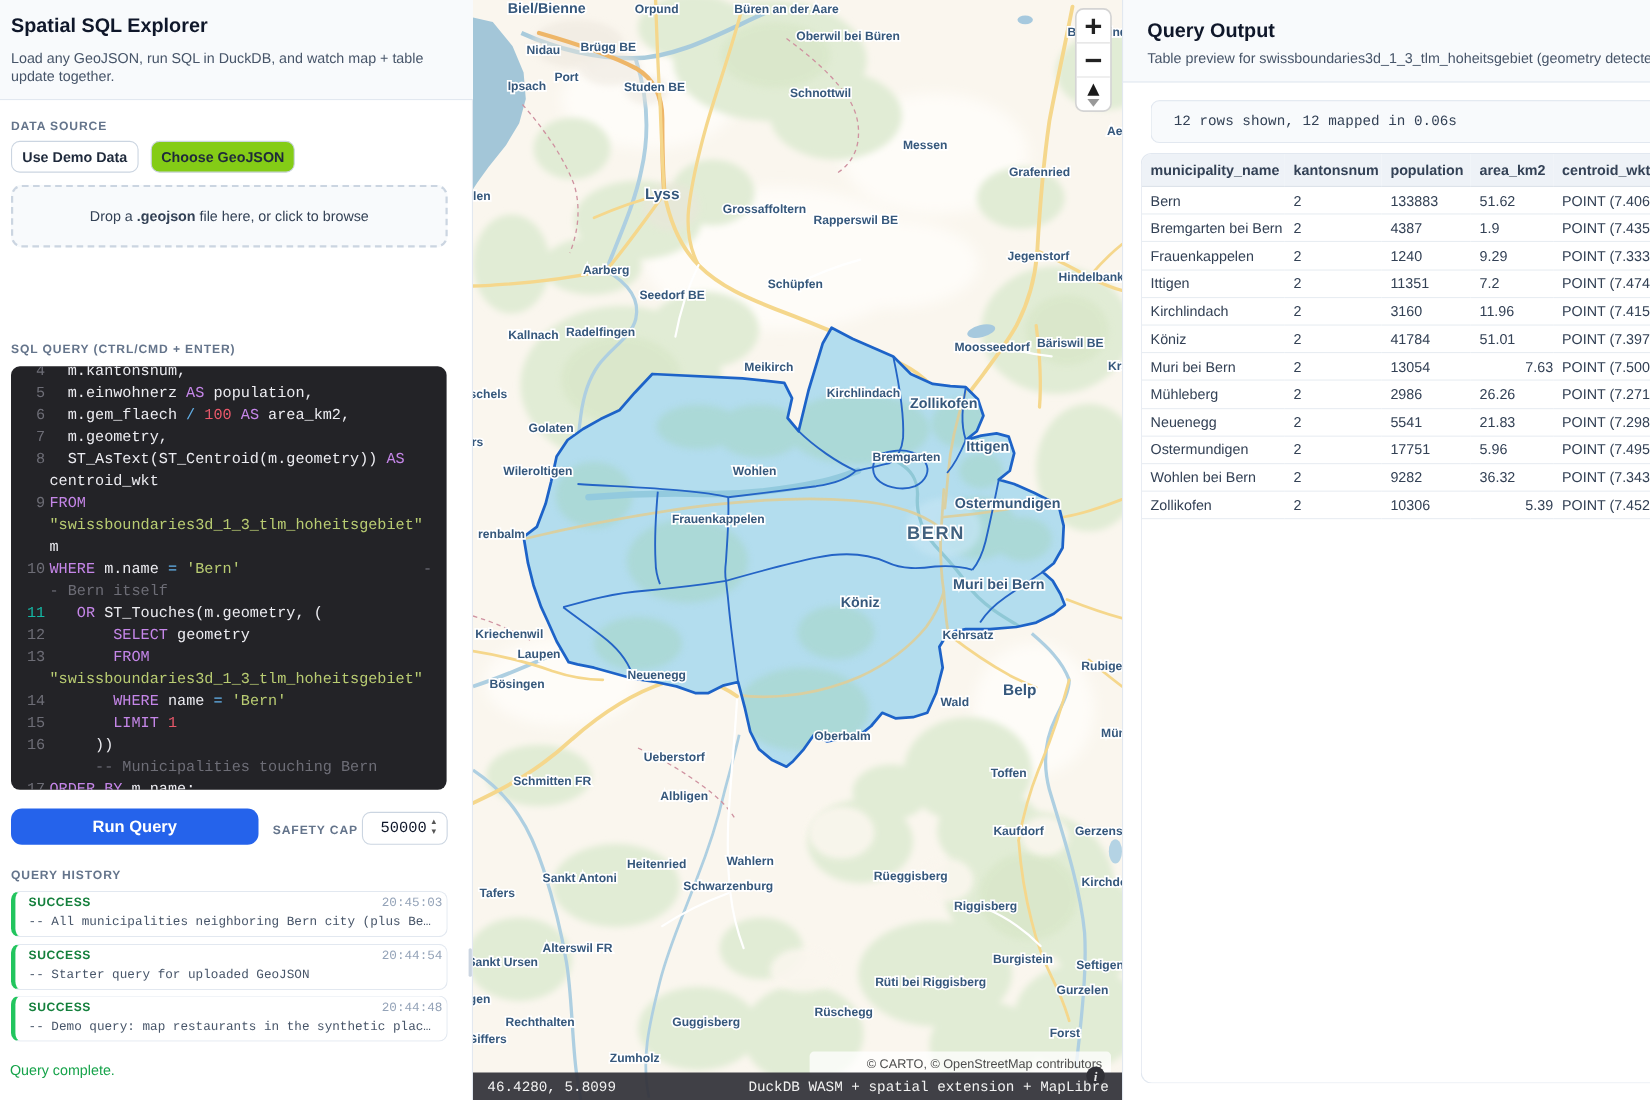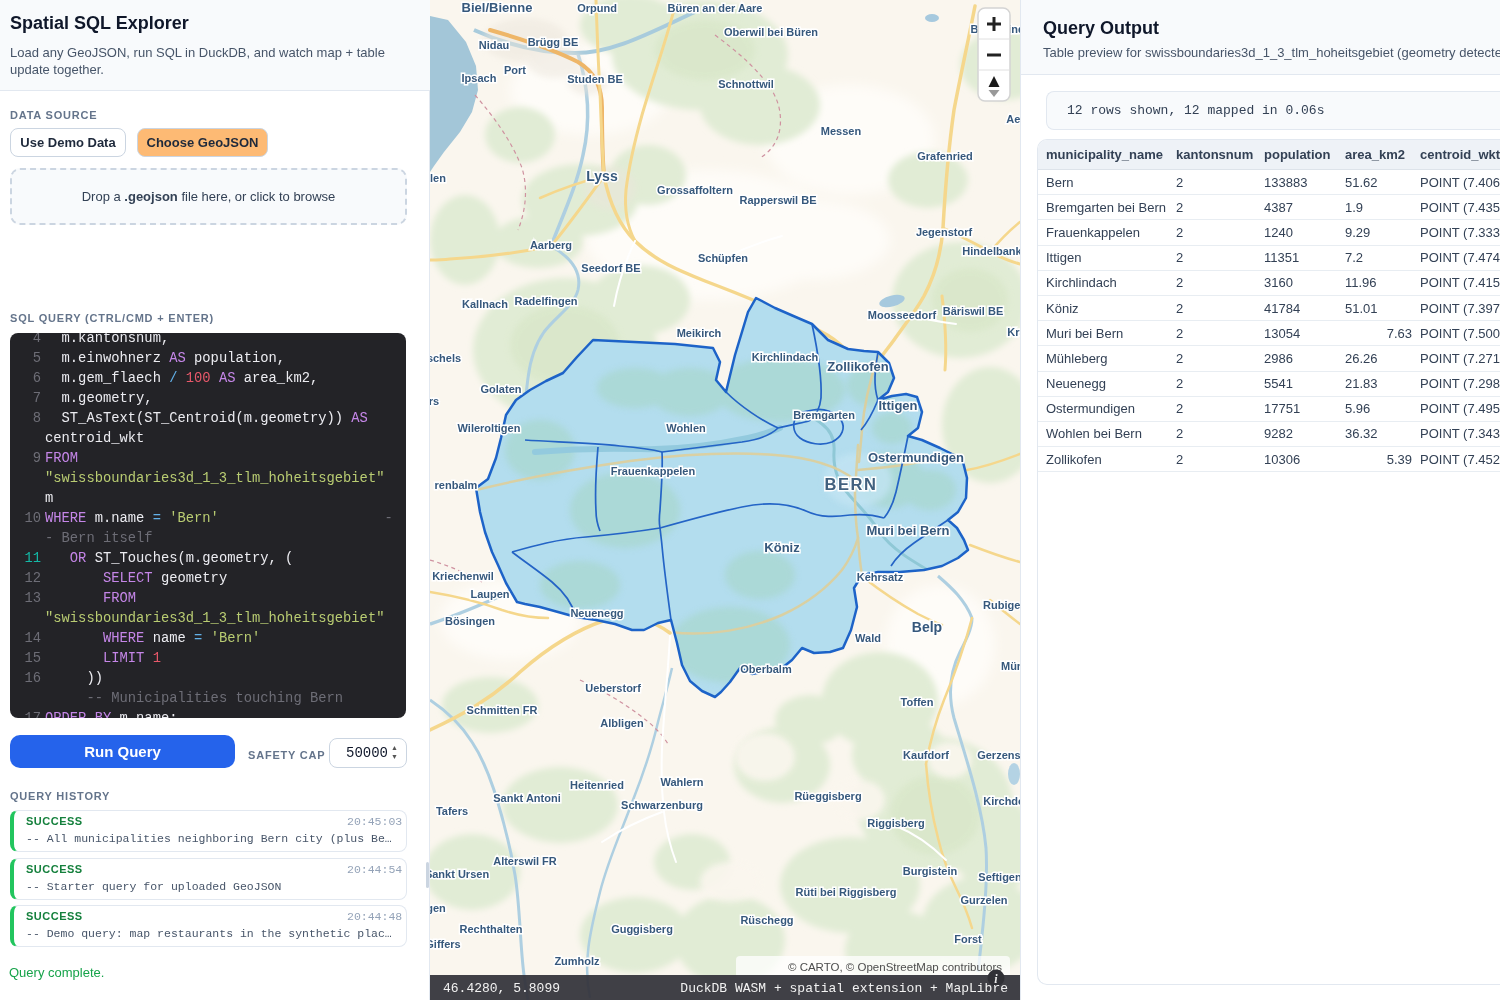--- a/index.html
+++ b/index.html
@@ -14,21 +14,21 @@
 <body>
 <div id="root">
 
   <div class="abs" style="left:0;top:0;width:430px;height:1000px;background:#fff;border-right:1px solid #e2e8f0;"></div>
   <div class="abs" style="left:0;top:0;width:430px;height:91px;background:#f8fafc;border-bottom:1px solid #e2e8f0;"></div>
   <div class="abs" style="left:10px;top:44px;width:390px;font-size:13px;line-height:17px;color:#475569;">Load any GeoJSON, run SQL in DuckDB, and watch map + table update together.</div>
   <div class="abs" style="left:10px;top:13px;width:400px;font-size:18px;font-weight:bold;color:#0f172a;">Spatial SQL Explorer</div>
 
   <div class="abs lbl" style="left:10px;top:109px;">DATA SOURCE</div>
   <div class="abs" style="left:10px;top:128px;width:116px;height:29px;background:#fff;border:1px solid #cbd5e1;border-radius:8px;font-size:13px;font-weight:bold;color:#1e293b;text-align:center;line-height:27px;">Use Demo Data</div>
-  <div class="abs" style="left:137px;top:128px;width:131px;height:29px;background:#fdba74;border:1px solid #cbd5e1;border-radius:8px;font-size:13px;font-weight:bold;color:#1e293b;text-align:center;line-height:27px;">Choose GeoJSON</div>
+  <div class="abs" style="left:137px;top:128px;width:131px;height:29px;background:#84cc16;border:1px solid #cbd5e1;border-radius:8px;font-size:13px;font-weight:bold;color:#1e293b;text-align:center;line-height:27px;">Choose GeoJSON</div>
 
   <div class="abs" style="left:10px;top:168px;width:397px;height:57px;background:#f8fafc;border:2px dashed #cbd5e1;border-radius:10px;font-size:13px;color:#334155;text-align:center;line-height:53px;">Drop a <b>.geojson</b> file here, or click to browse</div>
 
 
   <div class="abs lbl" style="left:10px;top:312px;">SQL QUERY (CTRL/CMD + ENTER)</div>
 
   <div class="abs" style="left:10px;top:333px;width:396px;height:385px;background:#232327;border-radius:8px;overflow:hidden;">
     <pre id="code" class="mono" style="position:absolute;left:0;top:-4px;font-size:13.8px;line-height:20px;color:#ececf1;"><span style="display:inline-block;width:31px;text-align:right;color:#6d6d76;">4</span><span style="display:inline-block;width:4px;"></span>  m.kantonsnum,
 <span style="display:inline-block;width:31px;text-align:right;color:#6d6d76;">5</span><span style="display:inline-block;width:4px;"></span>  m.einwohnerz <span style="color:#c586e8">AS</span> population,
 <span style="display:inline-block;width:31px;text-align:right;color:#6d6d76;">6</span><span style="display:inline-block;width:4px;"></span>  m.gem_flaech <span style="color:#62b0e8">/</span> <span style="color:#e8586a">100</span> <span style="color:#c586e8">AS</span> area_km2,

